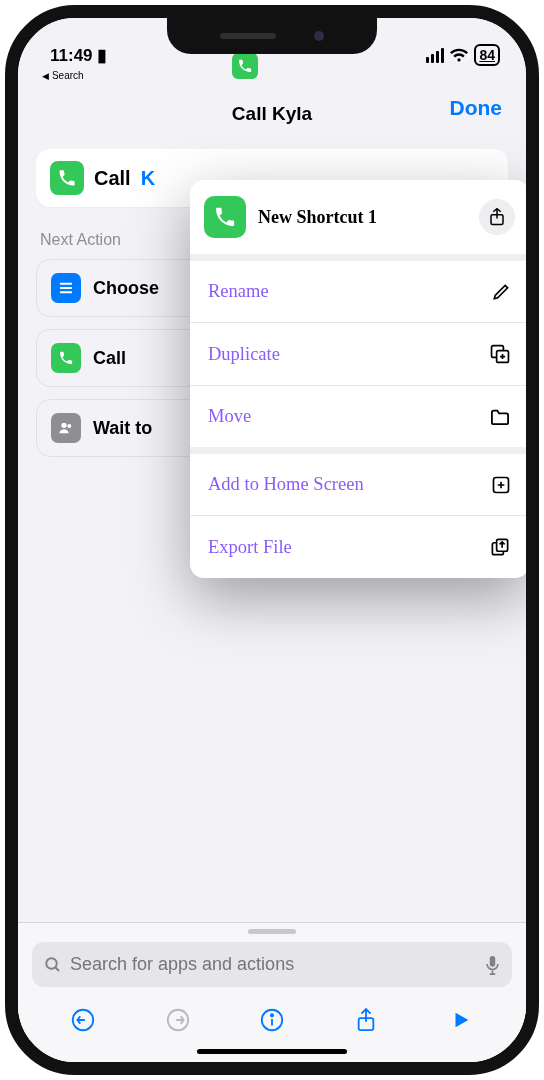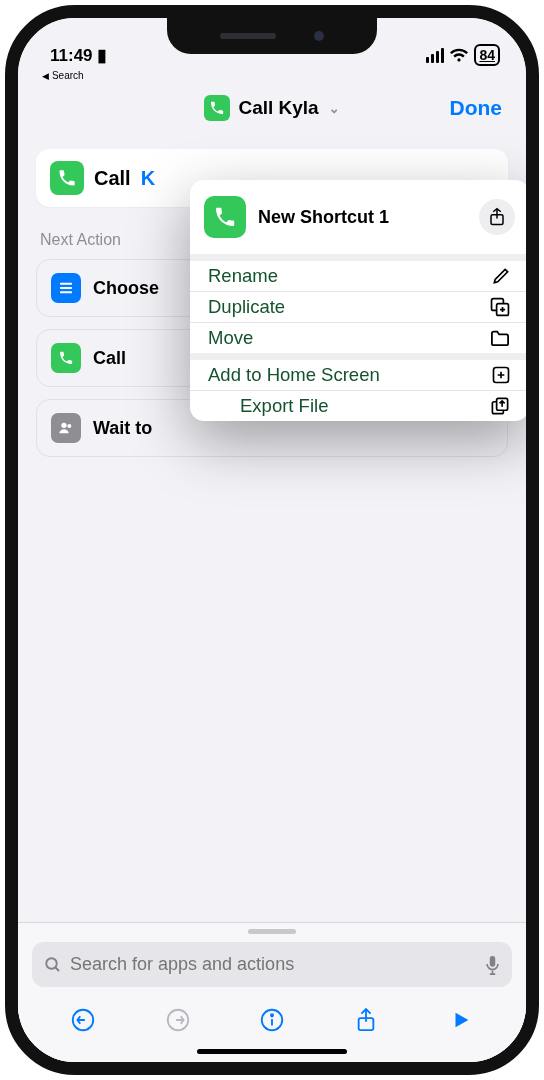--- a/index.html
+++ b/index.html
@@ -58,21 +58,21 @@
   .bars span:nth-child(3){height:12px;} .bars span:nth-child(4){height:15px;}
   .batt{ border:2px solid #000; border-radius:6px; padding:1px 3px; font-size:14px; font-weight:800;}
   .back-search { font-size:10px; color:#000; padding-left:24px; margin-top:2px;}
   .back-search::before{content:"◀"; font-size:9px; margin-right:3px;}
 
   
   .titlebar {
     display:flex; align-items:center; justify-content:center;
     position:relative; height:54px;
   }
-  .titlebar .title{ display:flex; align-items:center; gap:8px; font-size:19px; font-weight:600;}
+  .titlebar .title{ display:flex; align-items:flex-start; gap:24px; font-size:19px; font-weight:600;flex-direction:column;}
   .phone-icon-sm{width:26px;height:26px;border-radius:6px;background:#34c759;display:flex;align-items:center;justify-content:center;}
   .chev-sm{color:#8e8e93;font-size:13px;margin-left:2px;}
   .done-btn{position:absolute;right:24px;color:#007aff;font-weight:700;font-size:21px;}
 
   
   .content { flex:1; padding: 14px 18px 0; position:relative;}
 
   .action-card{
     background:#fff; border-radius:14px; padding:12px 14px;
     display:flex; align-items:center; gap:10px; font-size:20px; font-weight:700;
@@ -91,38 +91,38 @@
   .sug-icon{width:30px;height:30px;border-radius:7px;display:flex;align-items:center;justify-content:center;flex-shrink:0;font-size:16px;color:#fff;}
   .gray-icon{background:#8e8e93;}
   .blue-icon{background:#007aff;}
 
   
   .popup{
     position:absolute;
     top: 162px; left: 172px; width: 339px;
     background:#fff; border-radius:14px;
     box-shadow: 0 20px 60px rgba(0,0,0,0.35);
-    z-index:30; overflow:hidden;
+    z-index:30; overflow:hidden;font-family:Liberation Serif, serif;
   }
   .popup-header{
     display:flex; align-items:center; gap:12px; padding:16px 14px;
     border-bottom:7px solid #efeff1;
   }
   .popup-header .phone-icon{width:42px;height:42px;border-radius:10px;}
   .popup-title{font-size:18px;font-weight:800;flex:1;}
   .share-chip{width:36px;height:36px;border-radius:18px;background:#eeeef0;display:flex;align-items:center;justify-content:center;}
 
   .menu-item{
     display:flex;align-items:center;justify-content:space-between;
-    padding:4px 18px;font-size:18.5px;color:#14532d;
+    padding:20px 18px;font-size:18.5px;color:#8b5cf6;
     border-bottom:1px solid #e5e5e9;
     position:relative;
   }
   .menu-group-gap{border-bottom:7px solid #efeff1;}
-  .menu-item:last-child{border-bottom:none;margin-left:32px;}
+  .menu-item:last-child{border-bottom:none;}
   .menu-icon{font-size:19px;color:#000;}
 
   .highlight-ring{
     position:absolute; inset:-4px 4px -4px 4px;
     border:5px solid #e21b1b; border-radius:26px;
     pointer-events:none;
   }
 
   
   .bottom{

